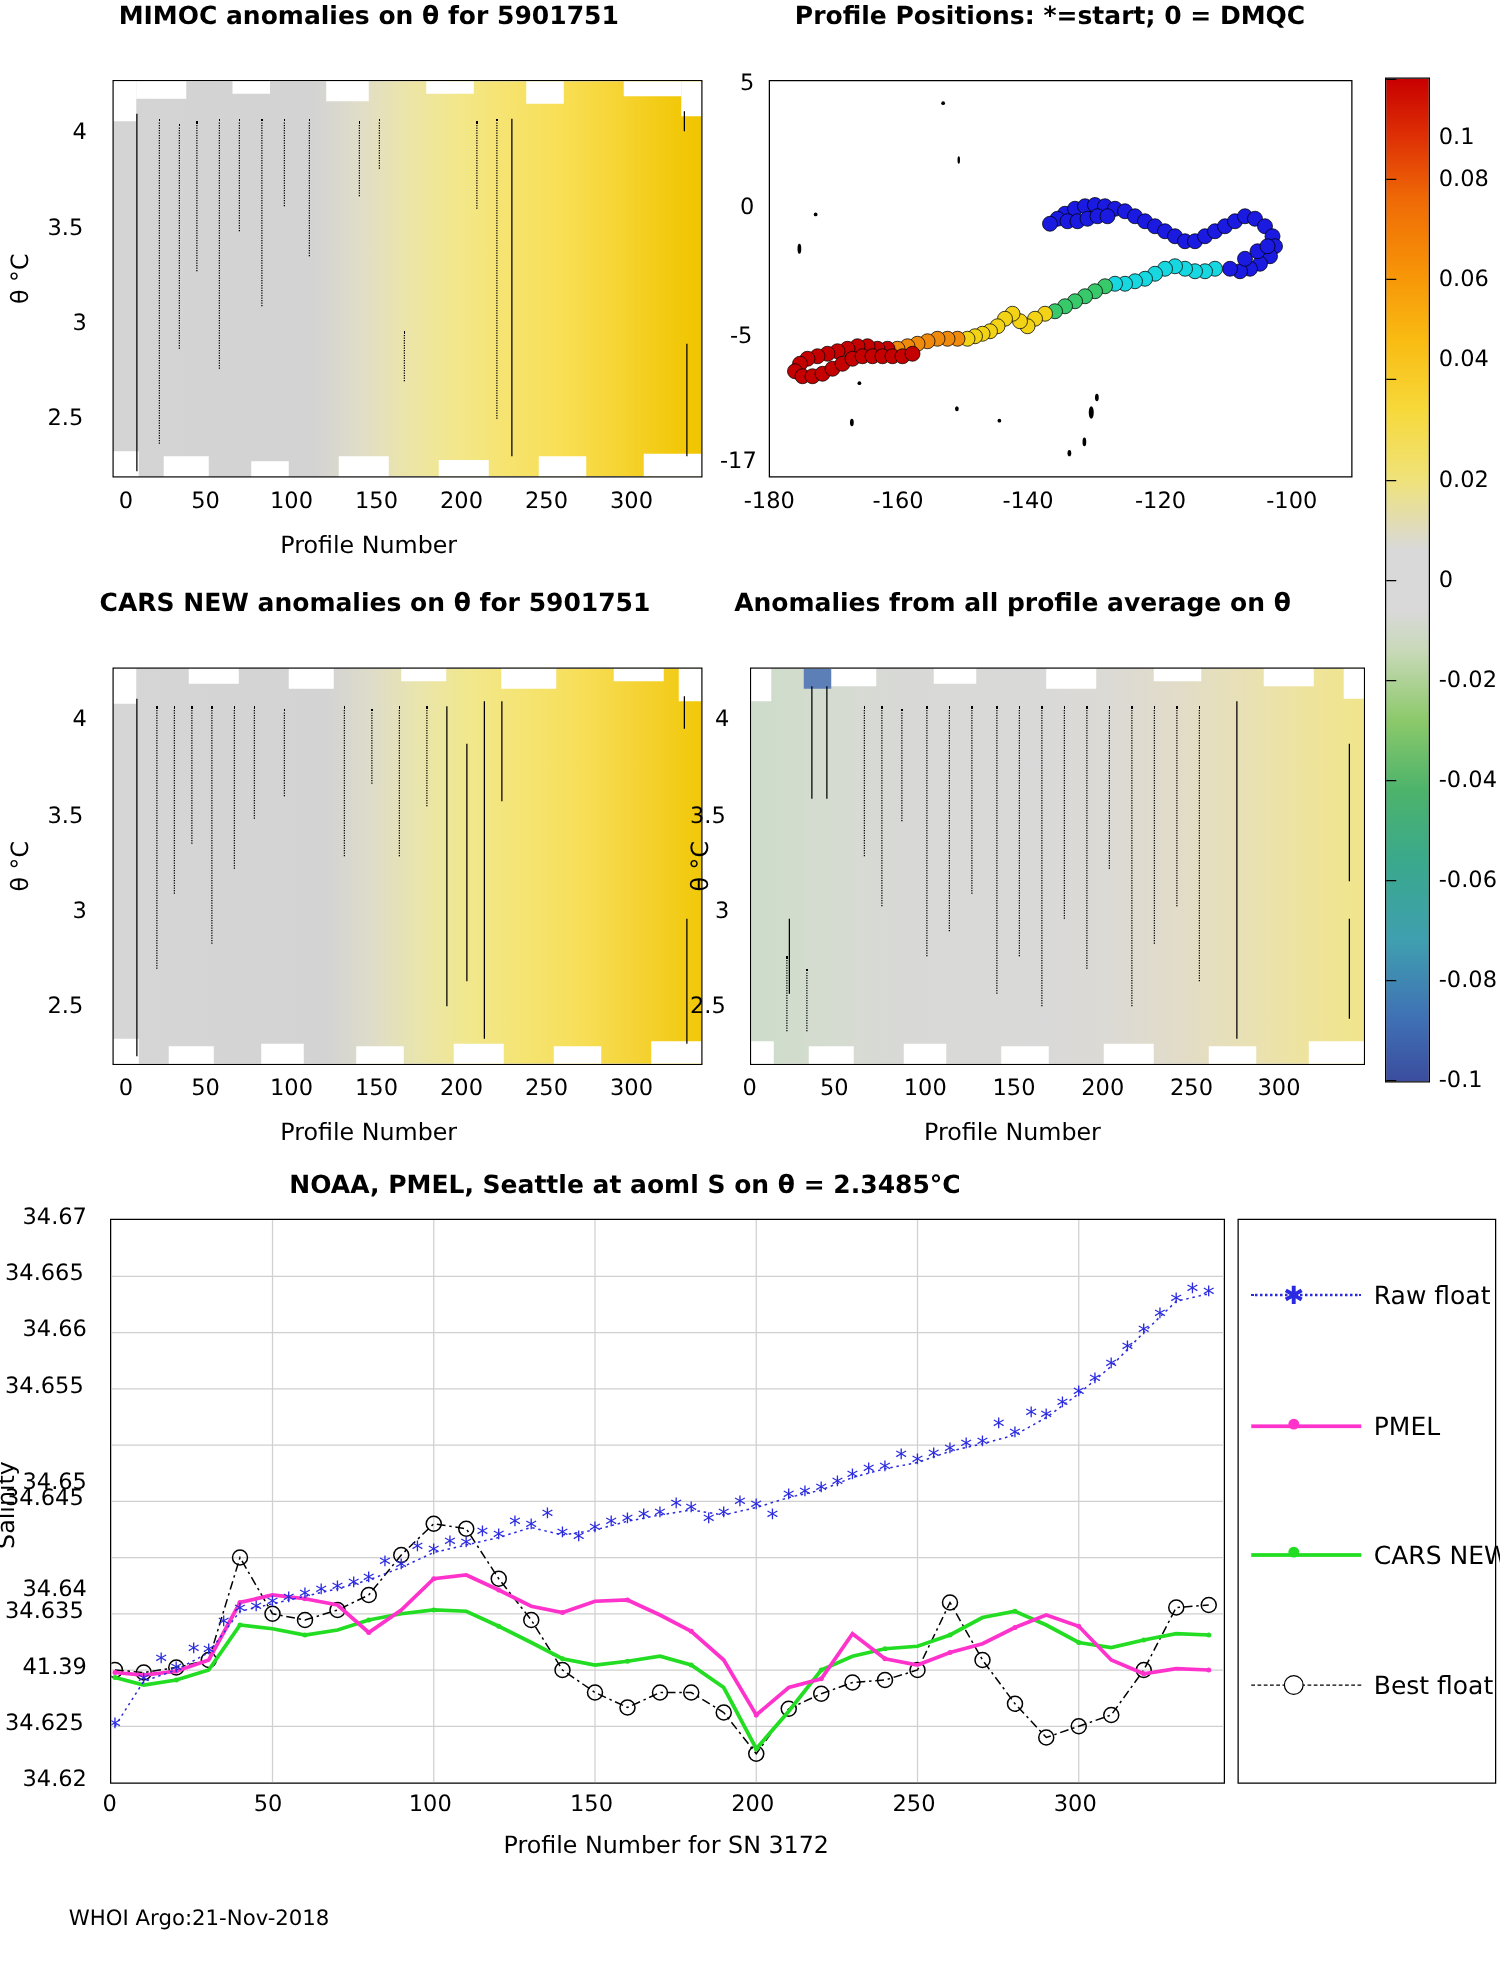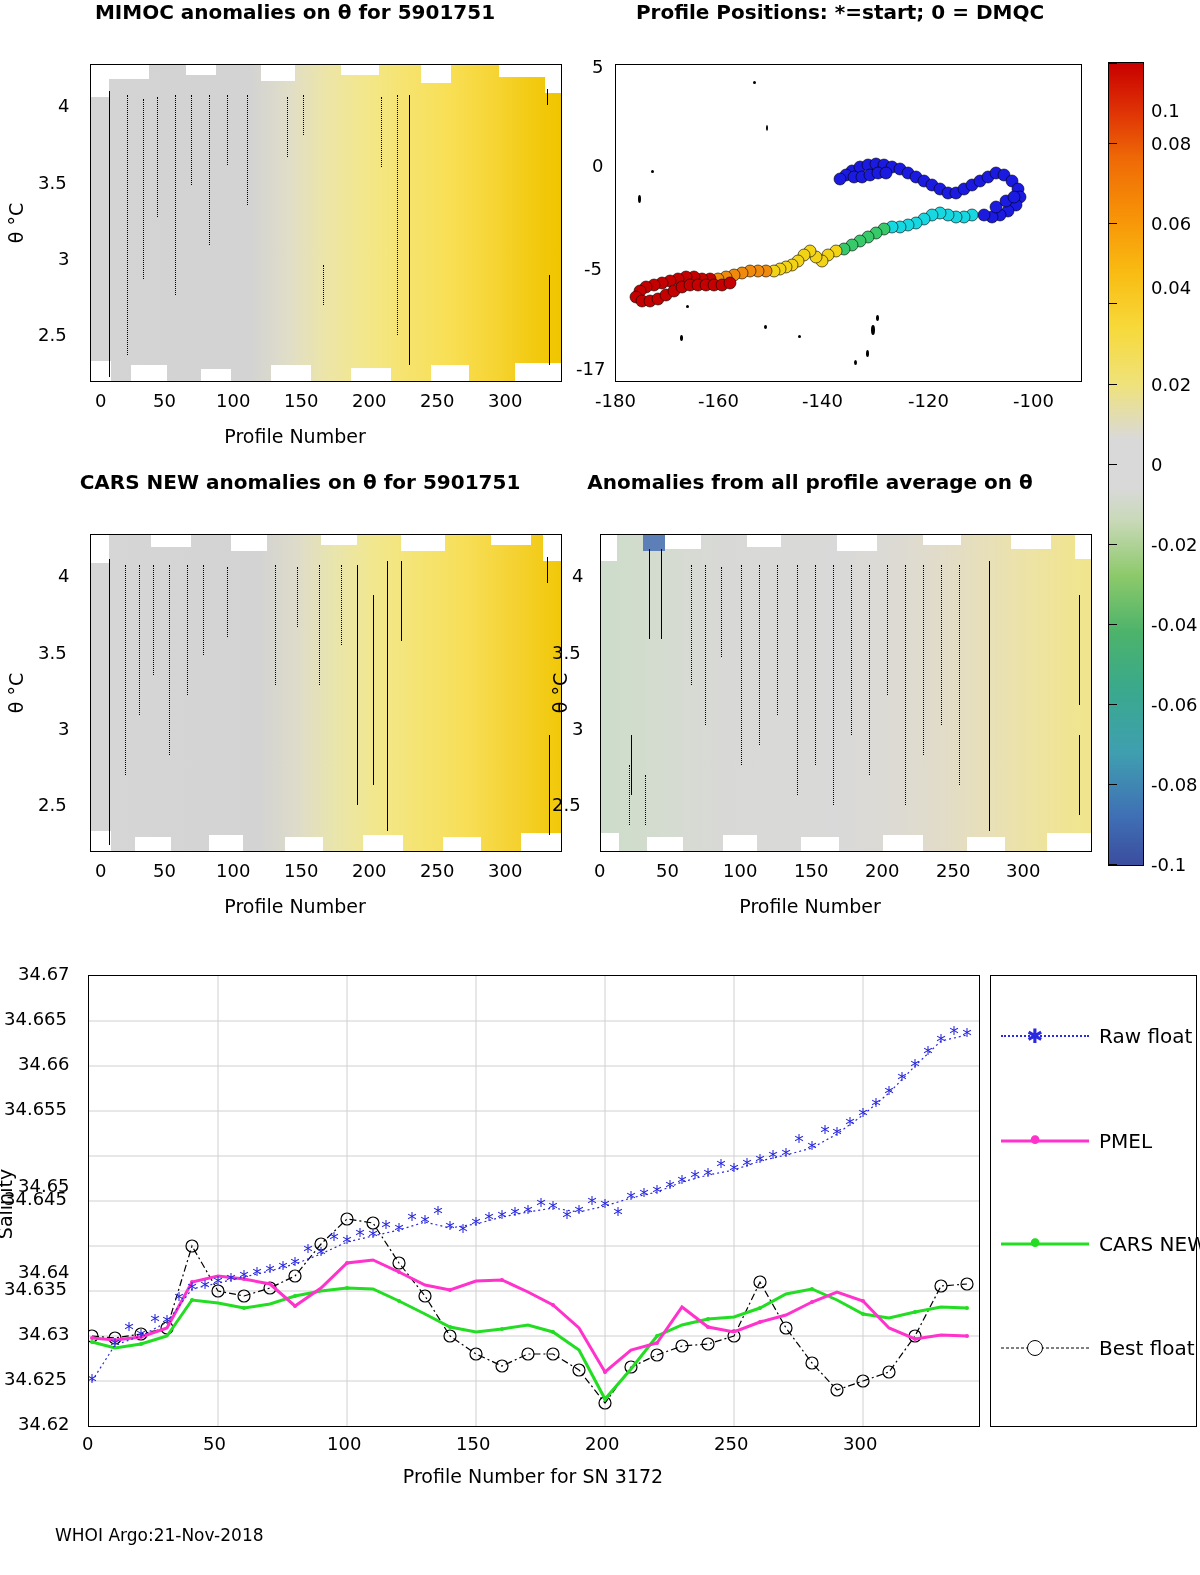--- a/index.html
+++ b/index.html
@@ -436,20 +436,21 @@
   <div class="tick" style="left:355px;top:390px;">200</div>
   <div class="tick" style="left:426px;top:390px;">250</div>
   <div class="tick" style="left:496px;top:390px;">300</div>
 
   <div class="axis-label" style="position:absolute;left:0;top:425px;width:600px;text-align:center;">Profile Number</div>
   <div class="axis-label" style="position:absolute;left:10px;top:212px;width:80px;text-align:center;transform:rotate(-90deg);">θ °C</div>
 </div>
 
 <div class="panel" style="left:0px;top:935px;width:1200px;height:640px;">
 
+  <div class="title" style="left:0;top:8px;width:1000px;">NOAA, PMEL, Seattle at aoml S on θ = 2.3485°C</div>
 
   <div class="plotbox" style="left:88px;top:40px;width:890px;height:450px;">
     <svg width="890" height="450">
 
       <g stroke="#d0d0d0" stroke-width="1">
         <line x1="0" y1="45" x2="890" y2="45"></line>
         <line x1="0" y1="90" x2="890" y2="90"></line>
         <line x1="0" y1="135" x2="890" y2="135"></line>
         <line x1="0" y1="180" x2="890" y2="180"></line>
         <line x1="0" y1="225" x2="890" y2="225"></line>
@@ -635,21 +636,21 @@
   </div>
 
   <div class="tick" style="left:18px;top:28px;">34.67</div>
   <div class="tick" style="left:4px;top:73px;">34.665</div>
   <div class="tick" style="left:18px;top:118px;">34.66</div>
   <div class="tick" style="left:4px;top:163px;">34.655</div>
   <div class="tick" style="left:18px;top:208px;margin-top:32px;">34.65</div>
   <div class="tick" style="left:4px;top:253px;">34.645</div>
   <div class="tick" style="left:18px;top:298px;margin-top:28px;">34.64</div>
   <div class="tick" style="left:4px;top:343px;">34.635</div>
-  <div class="tick" style="left:18px;top:388px;">34.63</div>
+  <div class="tick" style="left:18px;top:388px;">41.39</div>
   <div class="tick" style="left:4px;top:433px;">34.625</div>
   <div class="tick" style="left:18px;top:478px;">34.62</div>
 
   <div class="tick" style="left:82px;top:498px;">0</div>
   <div class="tick" style="left:203px;top:498px;">50</div>
   <div class="tick" style="left:327px;top:498px;">100</div>
   <div class="tick" style="left:456px;top:498px;">150</div>
   <div class="tick" style="left:585px;top:498px;">200</div>
   <div class="tick" style="left:714px;top:498px;">250</div>
   <div class="tick" style="left:843px;top:498px;">300</div>

